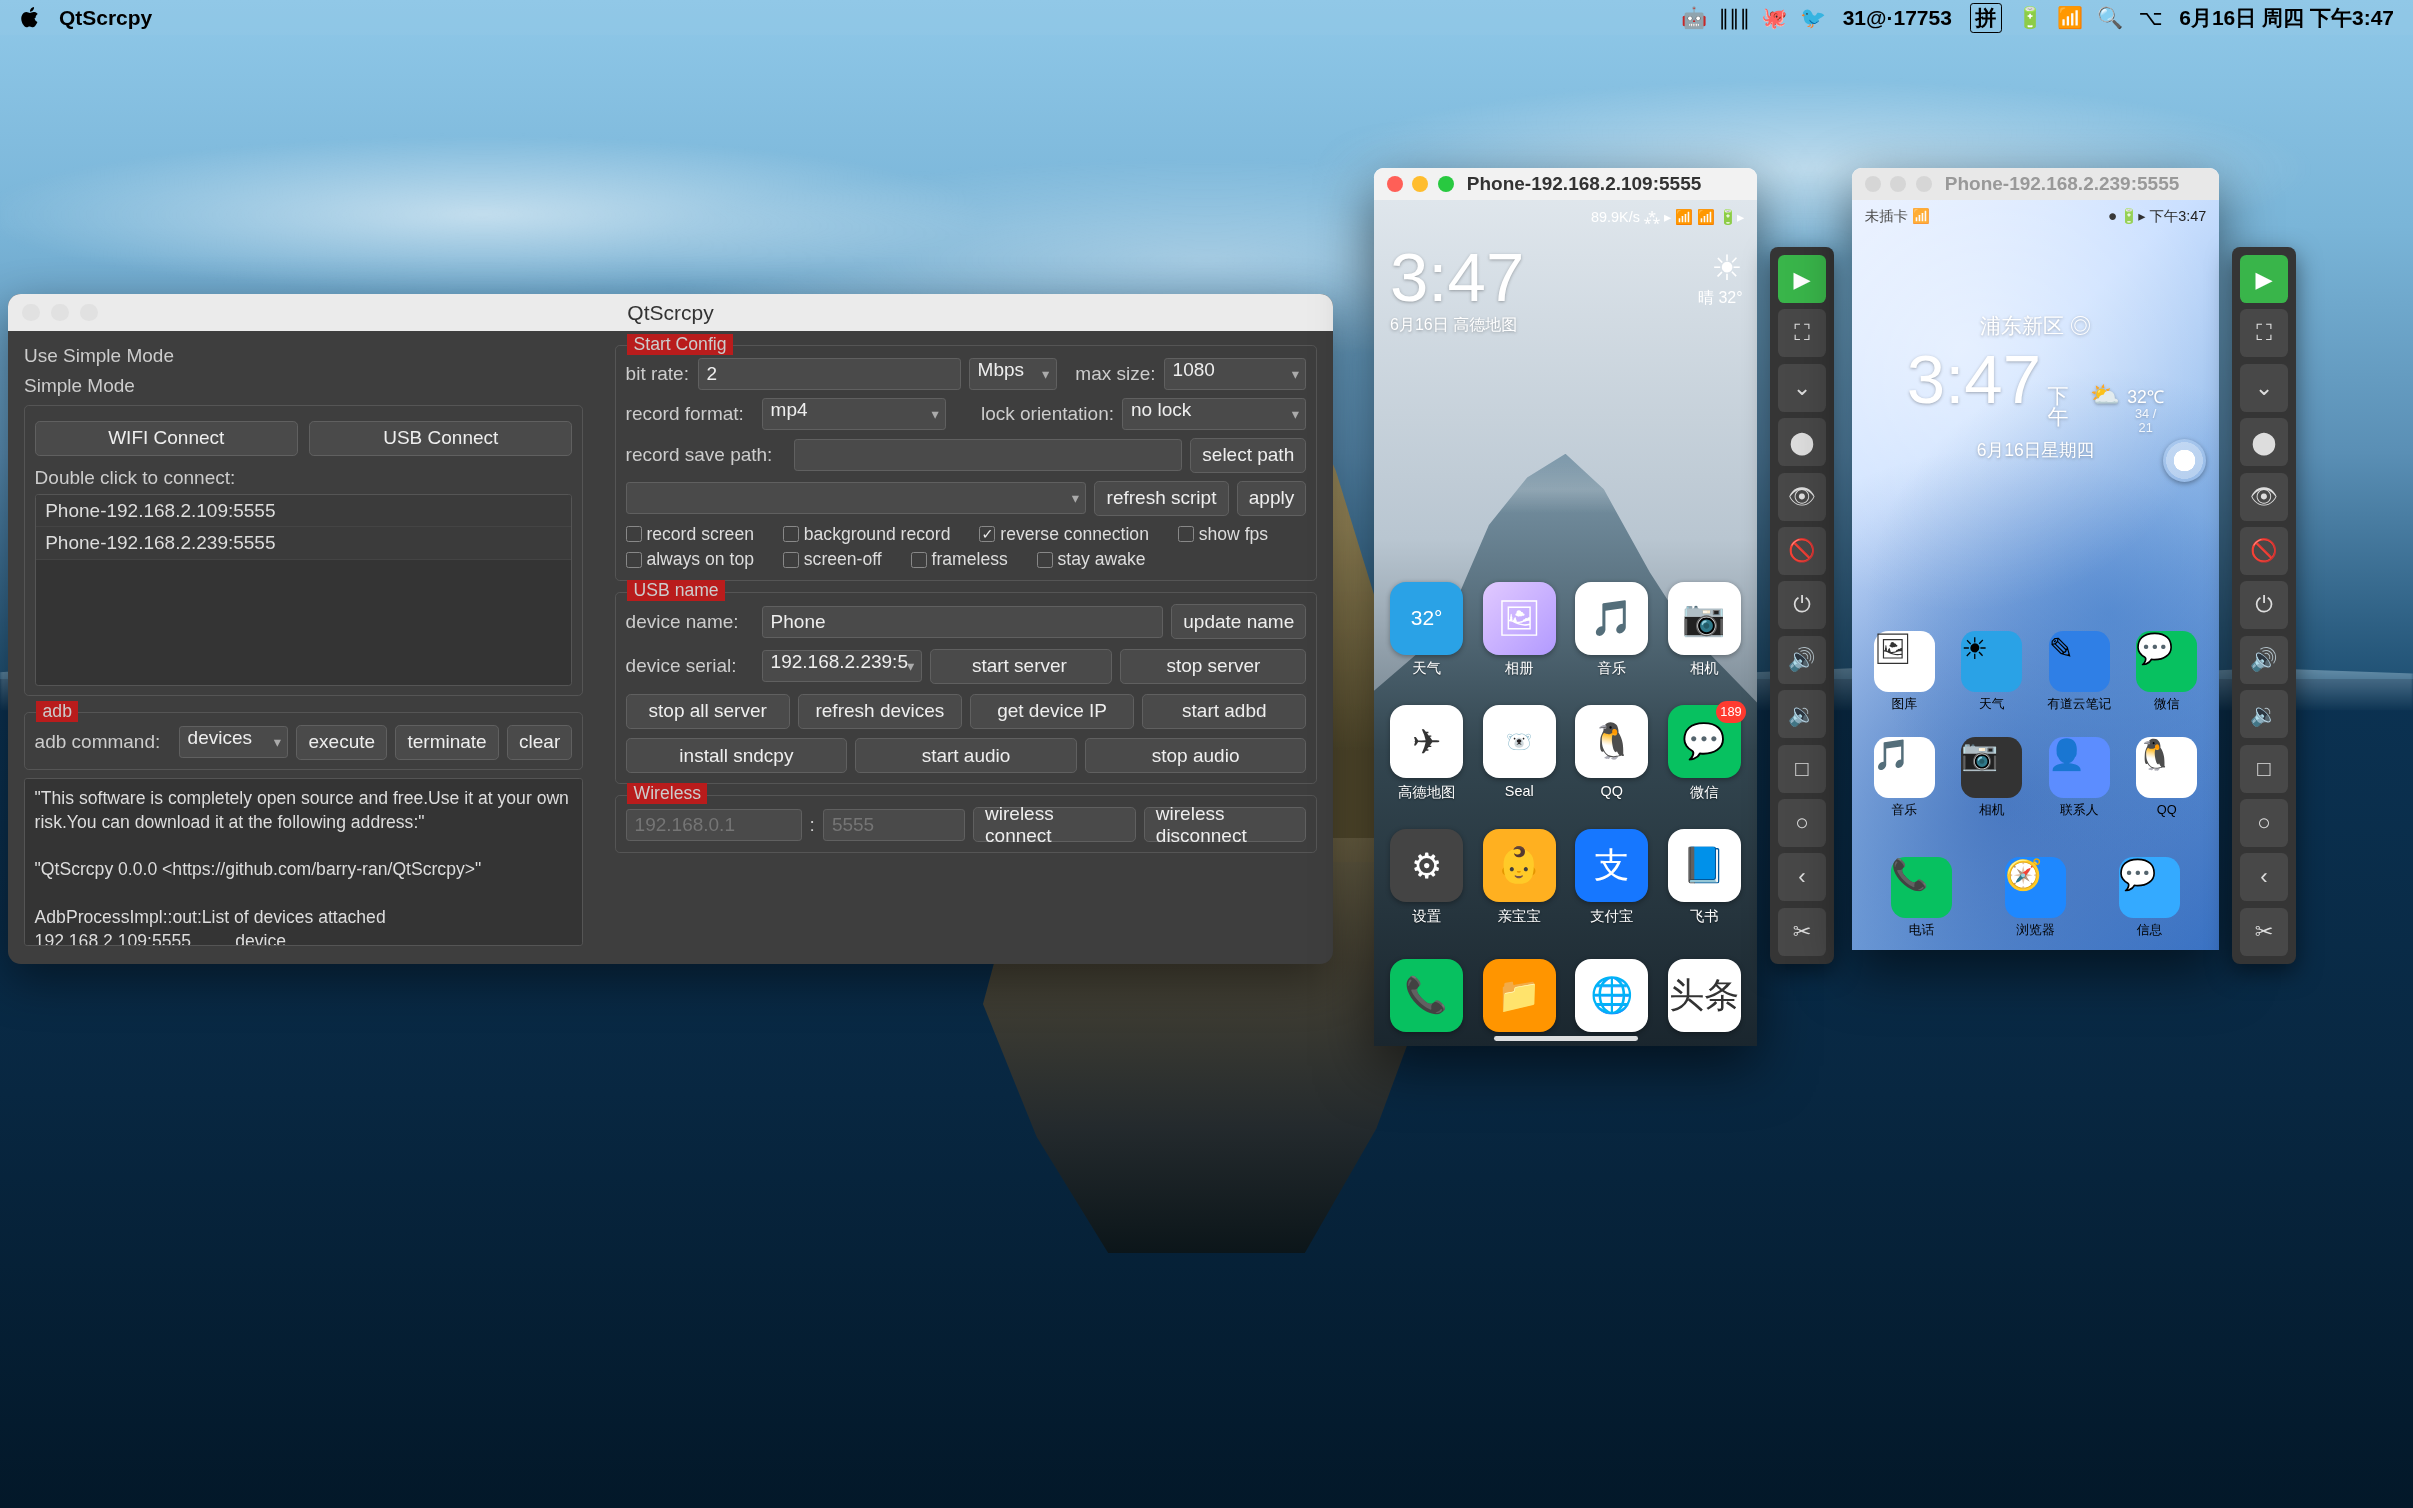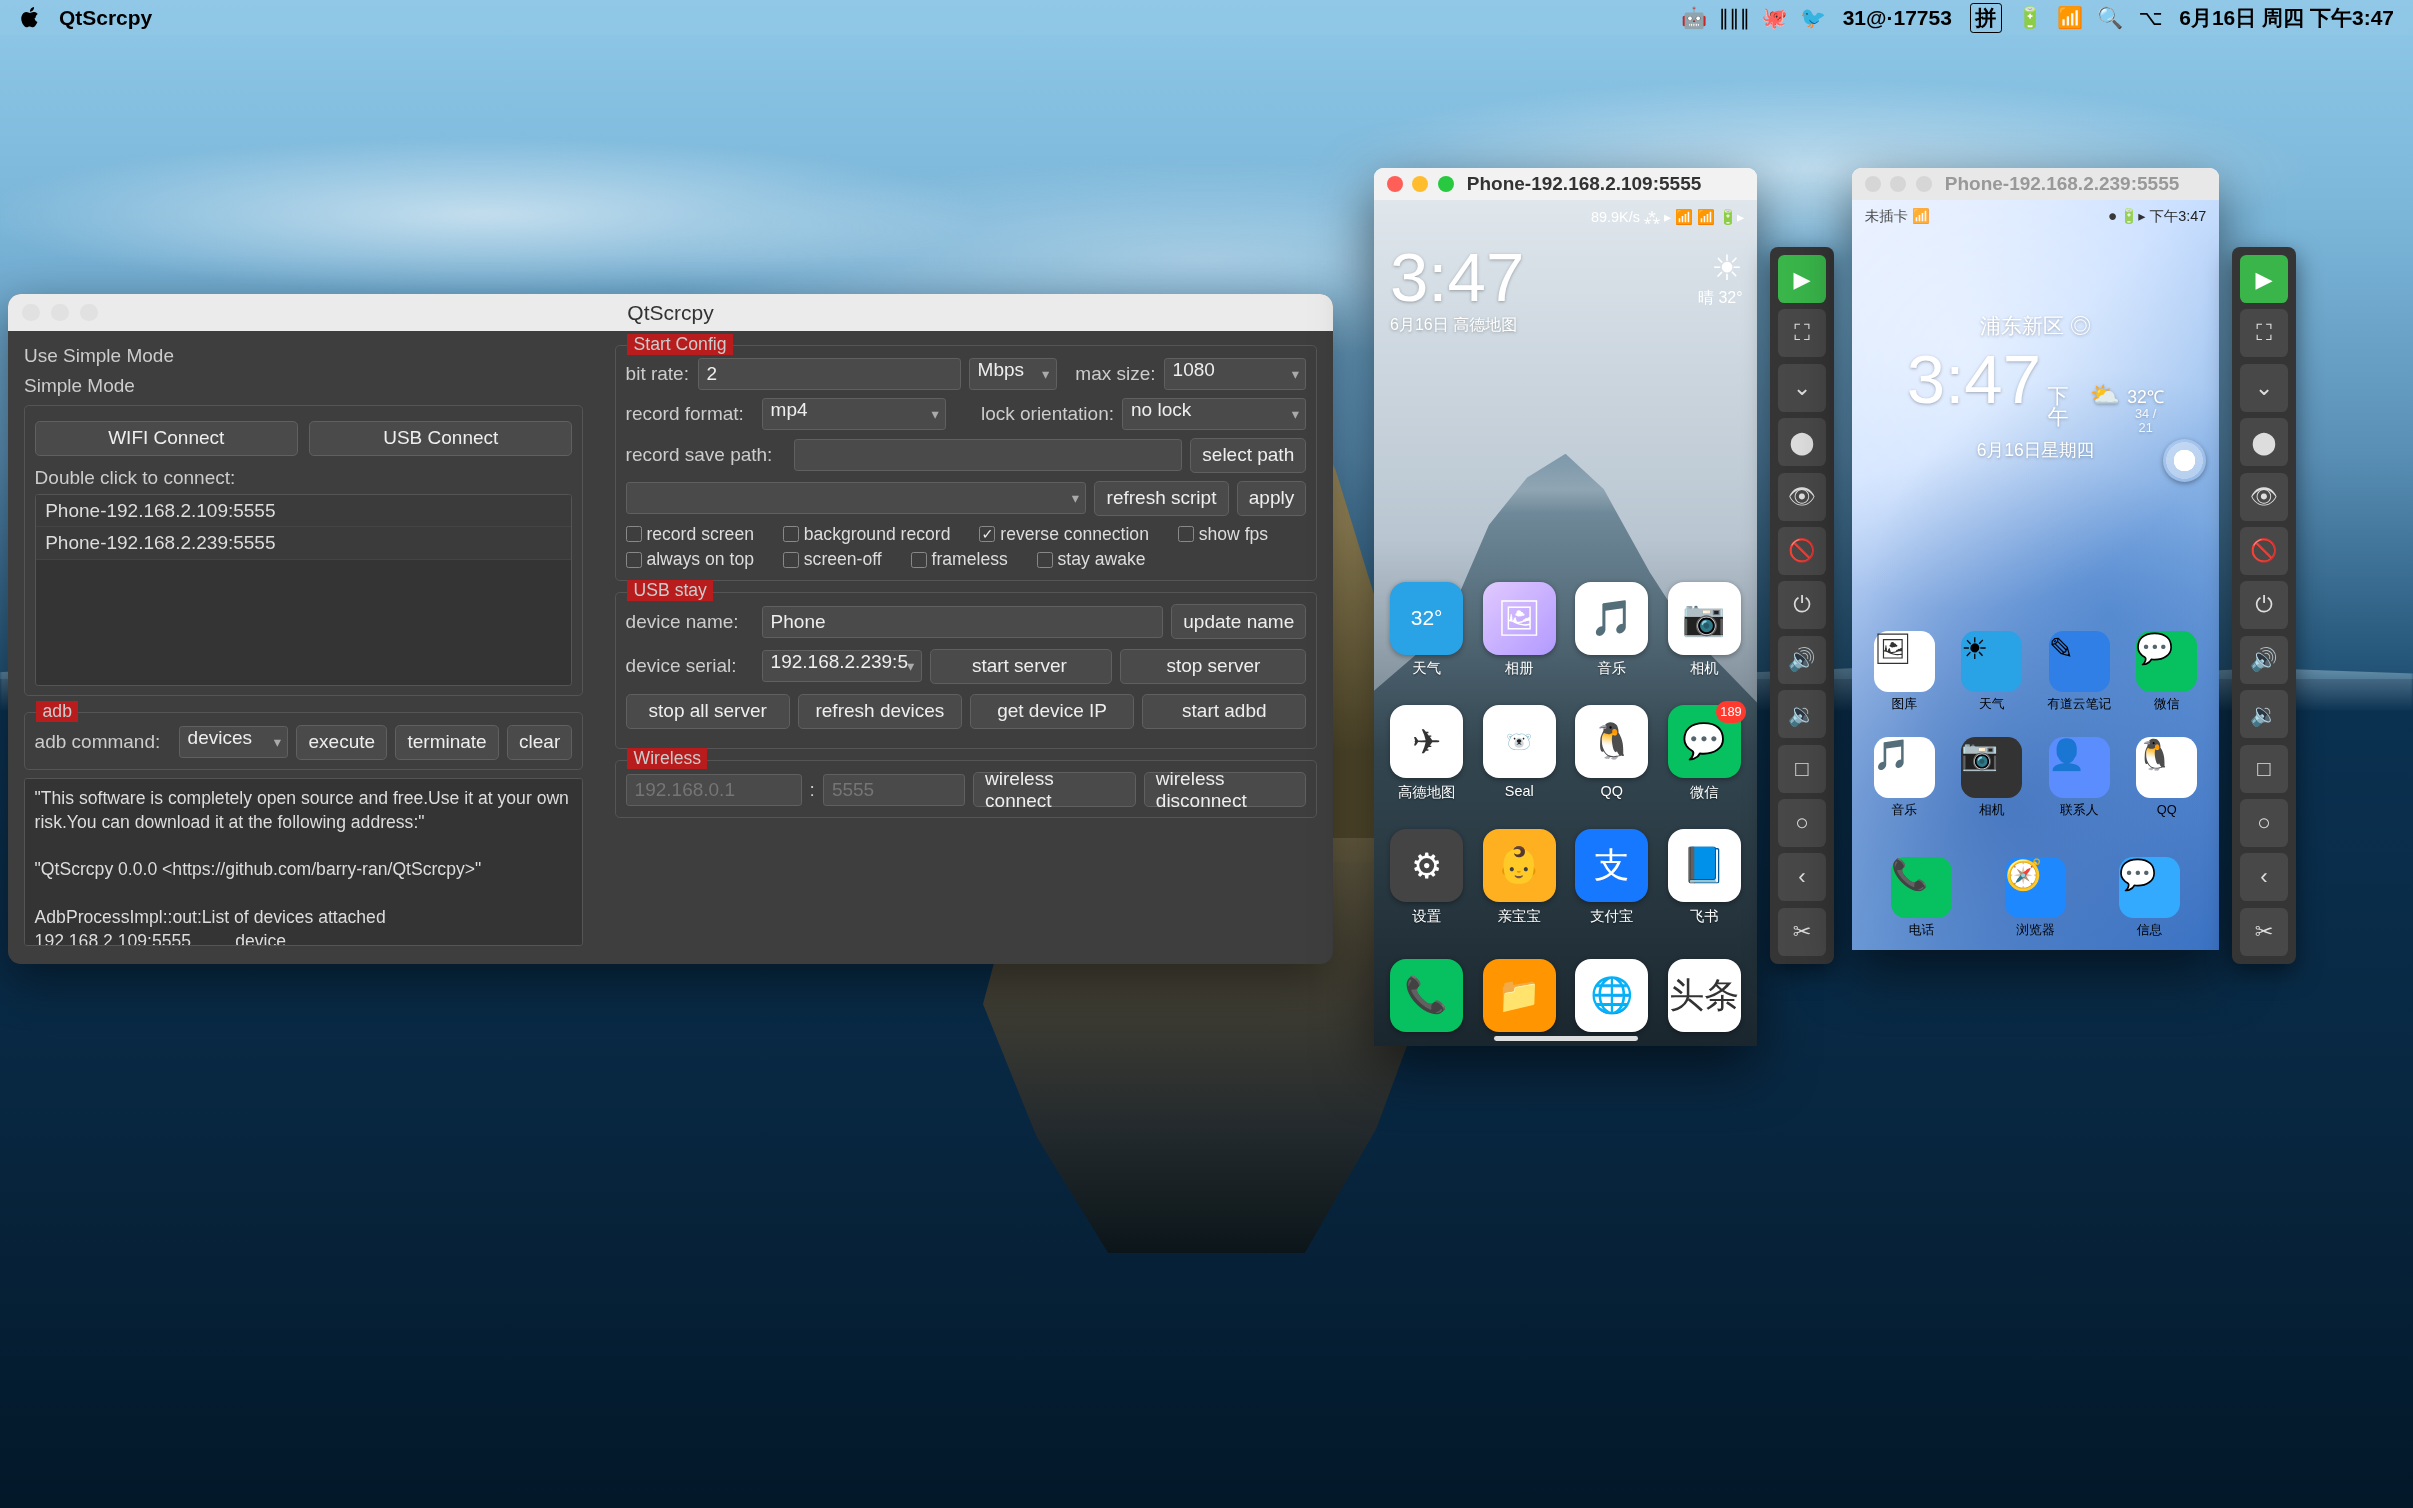--- a/index.html
+++ b/index.html
@@ -329,37 +329,42 @@
               <span>frameless</span>
             </label>
           <label class="cb">
               <span class="box"></span>
               <span>stay awake</span>
             </label>
         </div>
       </div>
 
       <div class="groupbox">
-        <span class="legend">USB stay</span>
+        <span class="legend">USB name</span>
         <div class="row" style="margin-bottom:9.6px;">
           <span class="label" style="width:128px;">device name:</span>
           <input class="input" style="flex: 1 1 0%;" value="Phone">
           <div class="btn">update name</div>
         </div>
         <div class="row" style="margin-bottom:9.6px;">
           <span class="label" style="width:128px;">device serial:</span>
           <div class="select" style="width:160px;">192.168.2.239:5</div>
           <div class="btn" style="flex:1;padding-left:8px;">start server</div>
           <div class="btn" style="flex:1;">stop server</div>
         </div>
         <div class="row" style="margin-bottom:9.6px;">
           <div class="btn" style="flex:1;">stop all server</div>
           <div class="btn" style="flex:1;">refresh devices</div>
           <div class="btn" style="flex:1;">get device IP</div>
           <div class="btn" style="flex:1;">start adbd</div>
+        </div>
+        <div class="row">
+          <div class="btn" style="flex:1;">install sndcpy</div>
+          <div class="btn" style="flex:1;">start audio</div>
+          <div class="btn" style="flex:1;">stop audio</div>
         </div>
       </div>
 
       <div class="groupbox">
         <span class="legend">Wireless</span>
         <div class="row">
           <input class="input" style="width: 176px; color: rgb(136, 136, 136);" placeholder="192.168.0.1">
           <span class="label">:</span>
           <input class="input" style="width: 142px; color: rgb(136, 136, 136);" placeholder="5555">
           <div class="btn" style="flex:1;">wireless connect</div>

